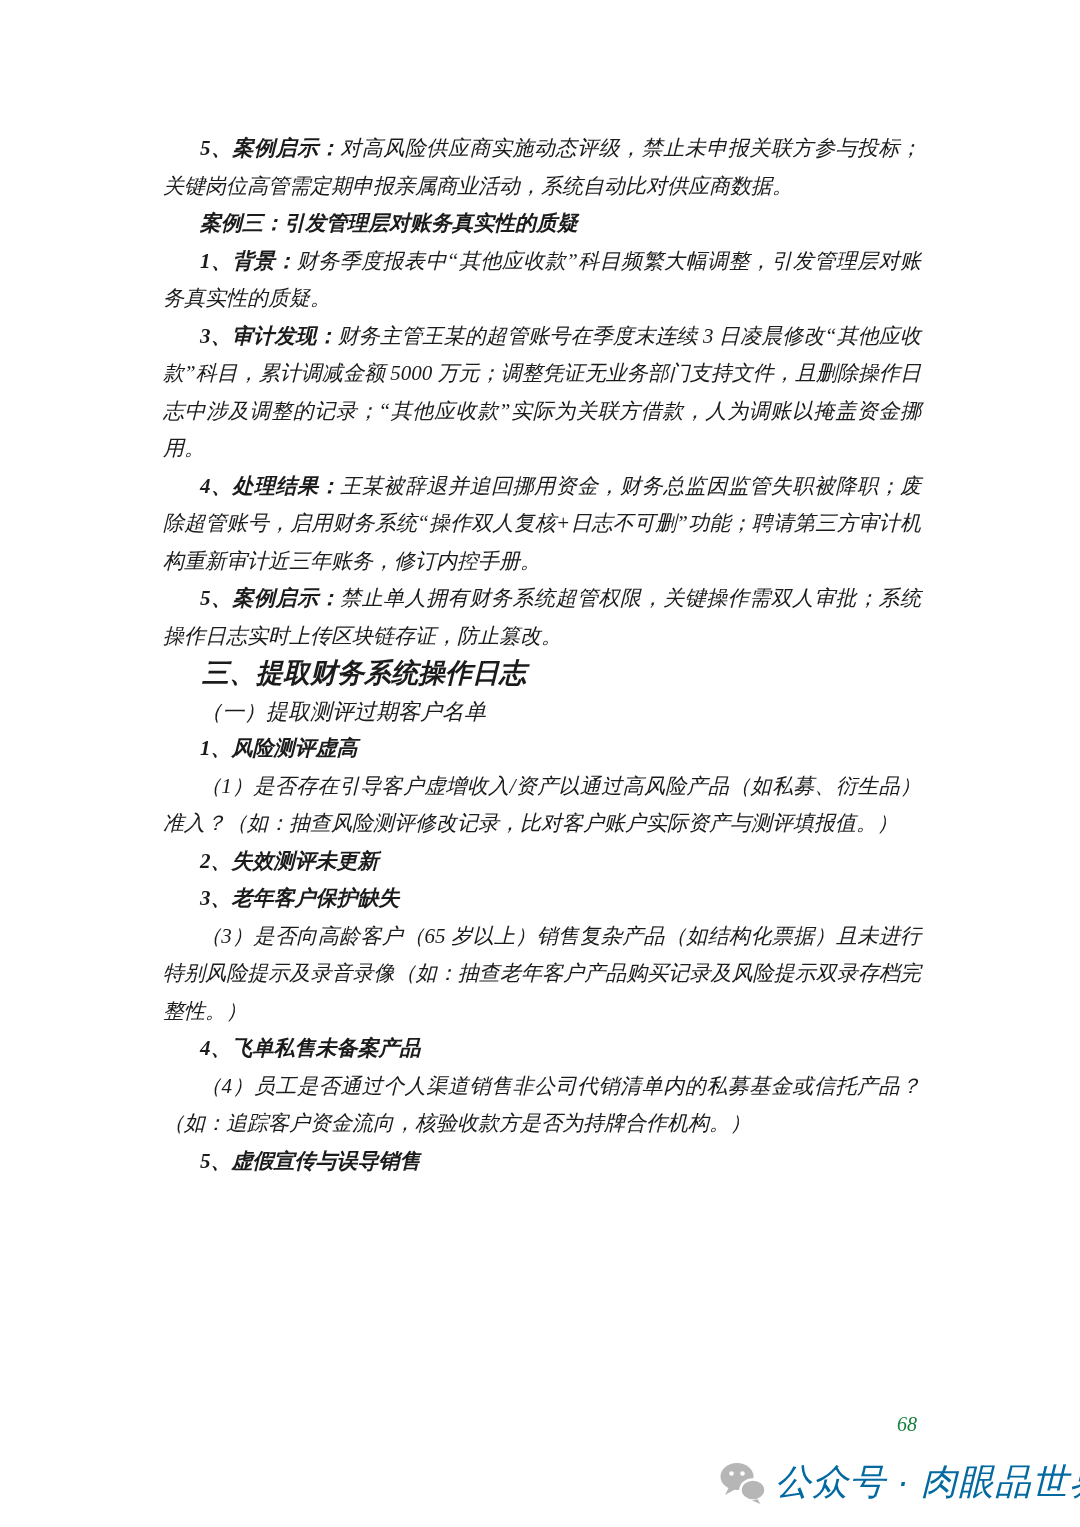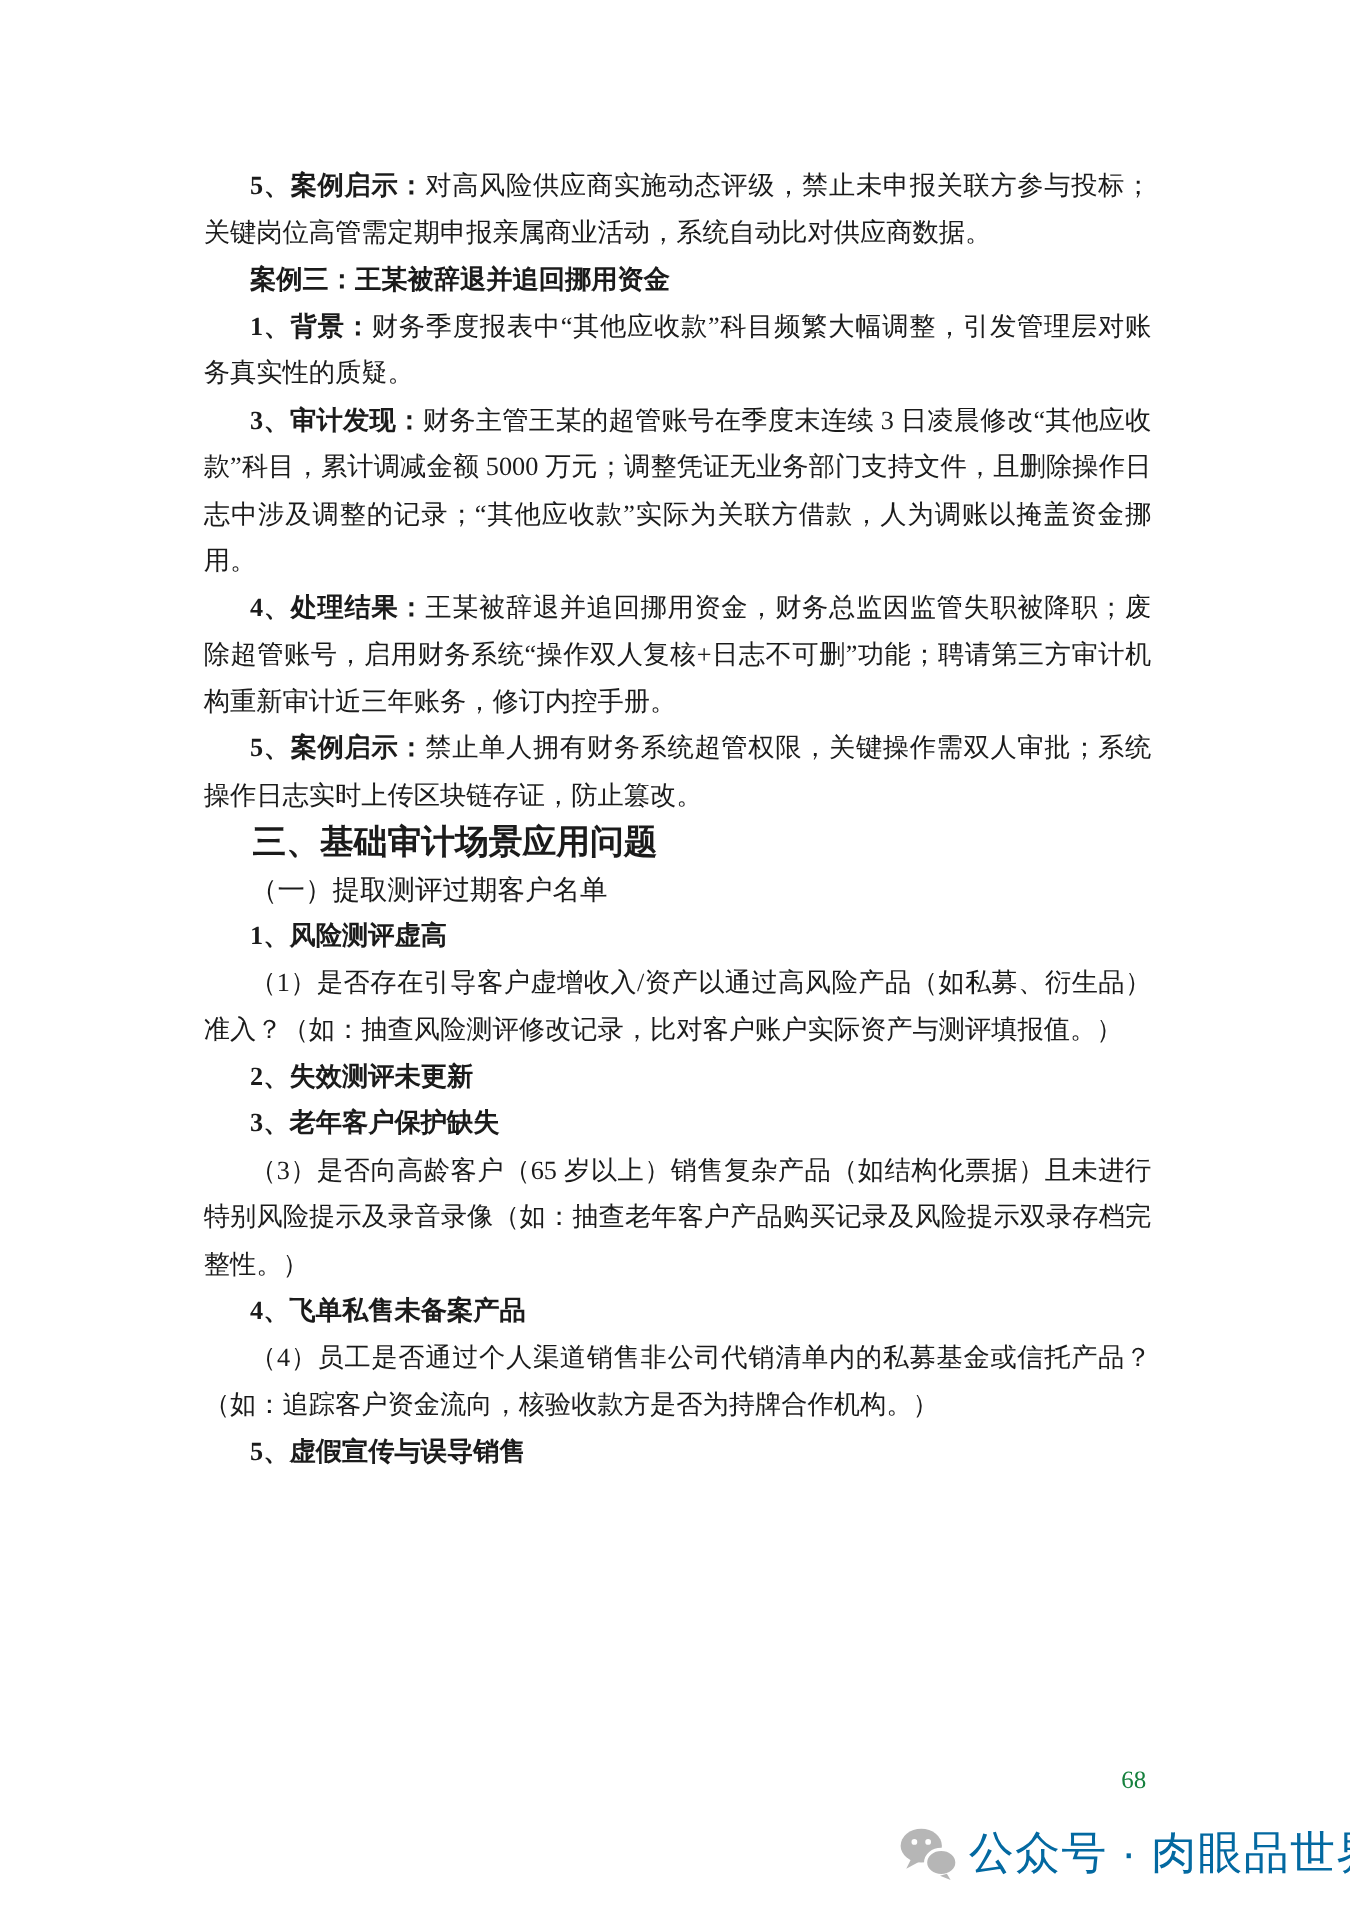--- a/index.html
+++ b/index.html
@@ -8,20 +8,21 @@
     background: #ffffff;
   }
   .page {
     position: relative;
     width: 1080px;
     height: 1527px;
     background: #ffffff;
     overflow: hidden;
     font-family: "Liberation Serif", "DejaVu Serif", serif;
     color: #1b1b1b;
+    font-style: italic;
   }
   .doc {
     position: absolute;
     left: 163px;
     top: 130px;
     width: 758px;
     font-size: 21px;
     line-height: 37.5px;
     text-align: justify;
     text-justify: inter-character;
@@ -80,32 +81,32 @@
 </style>
 </head>
 <body>
 
 <div class="page">
 
   <div class="doc">
 
     <p class="para"><b class="lead">5、案例启示：</b><span>对高风险供应商实施动态评级，禁止未申报关联方参与投标；关键岗位高管需定期申报亲属商业活动，系统自动比对供应商数据。</span></p>
 
-    <p class="bold-line"><span>案例三：王某被辞退并追回挪用资金</span></p>
+    <p class="bold-line"><span>案例三：引发管理层对账务真实性的质疑</span></p>
 
     <p class="para"><b class="lead">1、背景：</b><span>财务季度报表中“其他应收款”科目频繁大幅调整，引发管理层对账务真实性的质疑。</span></p>
 
 
     <p class="para"><b class="lead">3、审计发现：</b><span>财务主管王某的超管账号在季度末连续 3 日凌晨修改“其他应收款”科目，累计调减金额 5000 万元；调整凭证无业务部门支持文件，且删除操作日志中涉及调整的记录；“其他应收款”实际为关联方借款，人为调账以掩盖资金挪用。</span></p>
 
     <p class="para"><b class="lead">4、处理结果：</b><span>王某被辞退并追回挪用资金，财务总监因监管失职被降职；废除超管账号，启用财务系统“操作双人复核+日志不可删”功能；聘请第三方审计机构重新审计近三年账务，修订内控手册。</span></p>
 
     <p class="para"><b class="lead">5、案例启示：</b><span>禁止单人拥有财务系统超管权限，关键操作需双人审批；系统操作日志实时上传区块链存证，防止篡改。</span></p>
 
-    <h2 class="section-heading"><span>三、基础审计场景应用问题</span></h2>
+    <h2 class="section-heading"><span>三、提取财务系统操作日志</span></h2>
 
     <h3 class="subsection-heading"><span>（一）提取测评过期客户名单</span></h3>
 
     <p class="bold-line"><span>1、风险测评虚高</span></p>
 
     <p class="para"><span>（1）是否存在引导客户虚增收入/资产以通过高风险产品（如私募、衍生品）准入？（如：抽查风险测评修改记录，比对客户账户实际资产与测评填报值。）</span></p>
 
     <p class="bold-line"><span>2、失效测评未更新</span></p>
 
 

